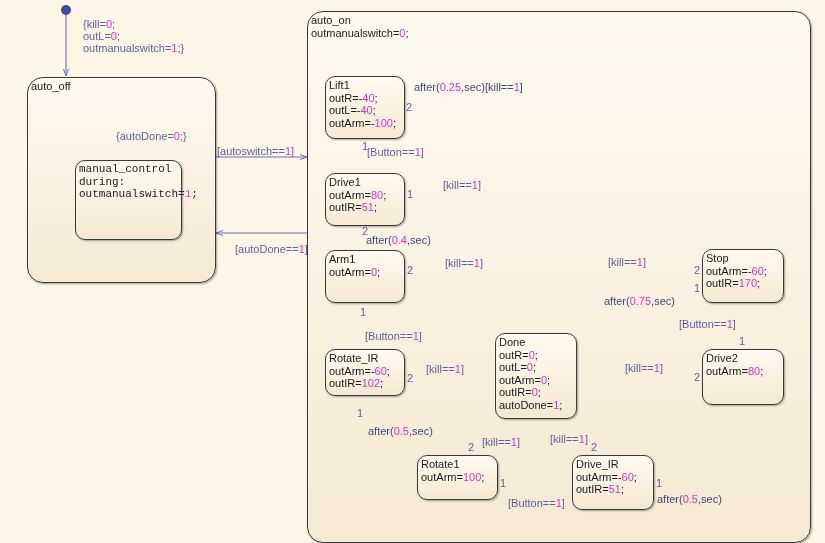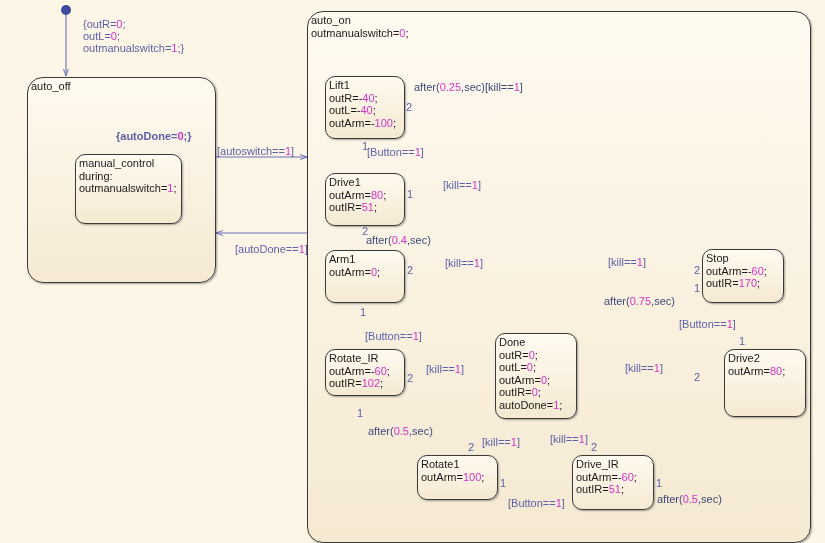--- a/index.html
+++ b/index.html
@@ -77,30 +77,30 @@
     <circle cx="537" cy="107" r="6.5"></circle>
     <circle cx="537" cy="194" r="6.5"></circle>
     <circle cx="537" cy="270" r="6.5"></circle>
     <circle cx="564" cy="288" r="6.5"></circle>
     <circle cx="362" cy="479" r="6.5"></circle>
     <circle cx="742" cy="483" r="6.5"></circle>
   </g>
 </svg>
 
 <div class="lbl" style="left:83px;top:18px;">
-    <span class="line"><span>{outR=</span><span class="num">0</span><span>;</span></span>
+    <span class="line"><span>{kill=</span><span class="num">0</span><span>;</span></span>
     <span class="line"><span>outL=</span><span class="num">0</span><span>;</span></span>
     <span class="line"><span>outmanualswitch=</span><span class="num">1</span><span>;}</span></span>
   </div>
 
 <div class="state big" style="left:27px;top:77px;width:189px;height:206px;">
   <div class="state-text">auto_off</div>
 </div>
-<div class="lbl" style="left:116px;top:130px;font-weight:bold;"><span>{autoDone=</span><span class="num">0</span><span>;}</span></div>
-<div class="state inner" style="left:75px;top:154px;width:107px;height:70px;">
+<div class="lbl" style="left:116px;top:130px;"><span>{autoDone=</span><span class="num">0</span><span>;}</span></div>
+<div class="state inner" style="left:75px;top:160px;width:107px;height:80px;font-family:Liberation Mono, monospace;">
   <div class="state-text"><span class="line"><span>manual_control</span></span><span class="line"><span>during:</span></span><span class="line"><span>outmanualswitch=</span><span class="num">1</span><span>;</span></span></div>
 </div>
 
 <div class="state big" style="left:307px;top:11px;width:504px;height:532px;">
   <div class="state-text"><span class="line"><span>auto_on</span></span><span class="line"><span>outmanualswitch=</span><span class="num">0</span><span>;</span></span></div>
 </div>
 
 <div class="state inner" style="left:325px;top:76px;width:80px;height:63px;">
   <div class="state-text"><span class="line"><span>Lift1</span></span><span class="line"><span>outR=-</span><span class="num">40</span><span>;</span></span><span class="line"><span>outL=-</span><span class="num">40</span><span>;</span></span><span class="line"><span>outArm=-</span><span class="num">100</span><span>;</span></span></div>
   </div>
@@ -112,21 +112,21 @@
   </div>
 <div class="state inner" style="left:325px;top:349px;width:80px;height:47px;">
   <div class="state-text"><span class="line"><span>Rotate_IR</span></span><span class="line"><span>outArm=-</span><span class="num">60</span><span>;</span></span><span class="line"><span>outIR=</span><span class="num">102</span><span>;</span></span></div>
   </div>
 <div class="state inner" style="left:495px;top:333px;width:82px;height:86px;">
   <div class="state-text"><span class="line"><span>Done</span></span><span class="line"><span>outR=</span><span class="num">0</span><span>;</span></span><span class="line"><span>outL=</span><span class="num">0</span><span>;</span></span><span class="line"><span>outArm=</span><span class="num">0</span><span>;</span></span><span class="line"><span>outIR=</span><span class="num">0</span><span>;</span></span><span class="line"><span>autoDone=</span><span class="num">1</span><span>;</span></span></div>
   </div>
 <div class="state inner" style="left:702px;top:249px;width:82px;height:54px;">
   <div class="state-text"><span class="line"><span>Stop</span></span><span class="line"><span>outArm=-</span><span class="num">60</span><span>;</span></span><span class="line"><span>outIR=</span><span class="num">170</span><span>;</span></span></div>
   </div>
-<div class="state inner" style="left:724px;top:349px;width:82px;height:68px;">
+<div class="state inner" style="left:702px;top:349px;width:82px;height:56px;">
   <div class="state-text"><span class="line"><span>Drive2</span></span><span class="line"><span>outArm=</span><span class="num">80</span><span>;</span></span></div>
   </div>
 <div class="state inner" style="left:417px;top:455px;width:81px;height:45px;">
   <div class="state-text"><span class="line"><span>Rotate1</span></span><span class="line"><span>outArm=</span><span class="num">100</span><span>;</span></span></div>
   </div>
 <div class="state inner" style="left:572px;top:455px;width:82px;height:55px;">
   <div class="state-text"><span class="line"><span>Drive_IR</span></span><span class="line"><span>outArm=-</span><span class="num">60</span><span>;</span></span><span class="line"><span>outIR=</span><span class="num">51</span><span>;</span></span></div>
   </div>
 
 <div class="lbl" style="left:217px;top:145px;"><span>[autoswitch==</span><span class="num">1</span><span>]</span></div>

